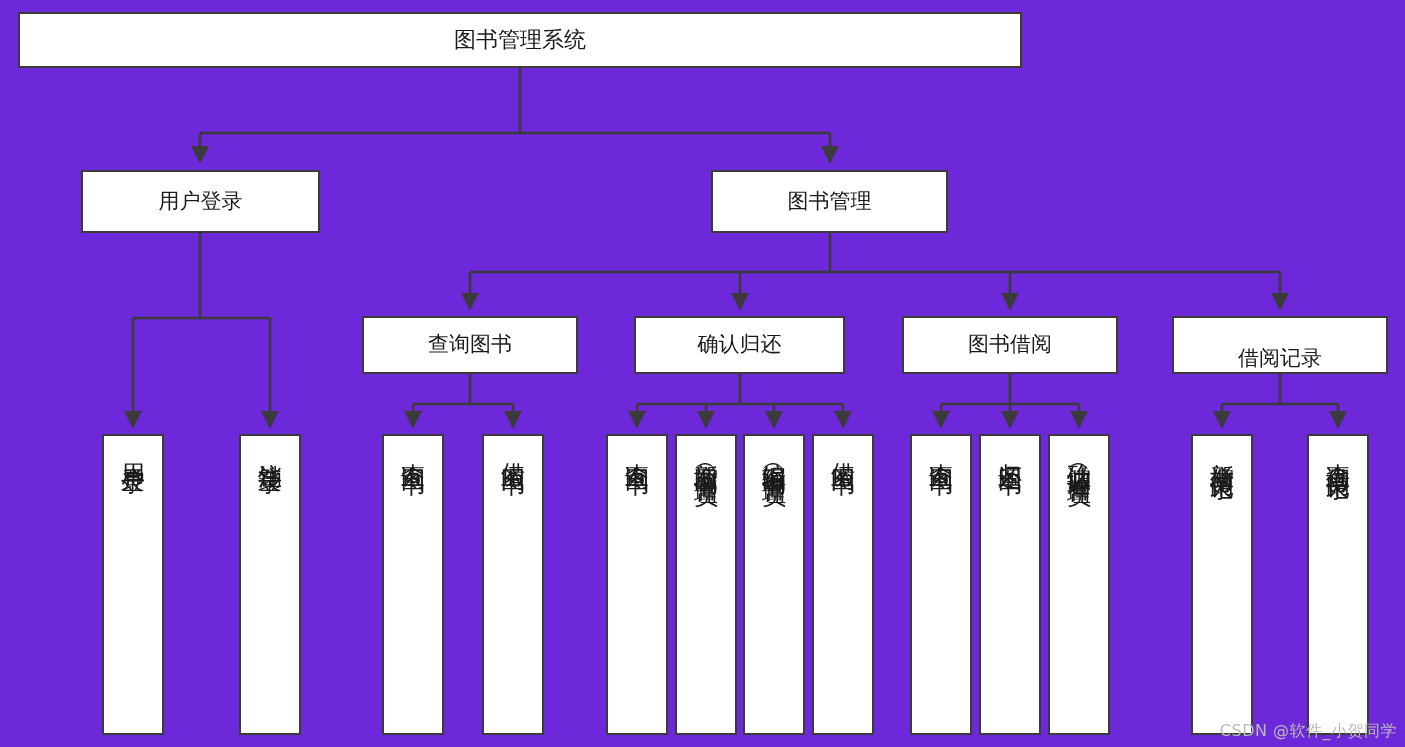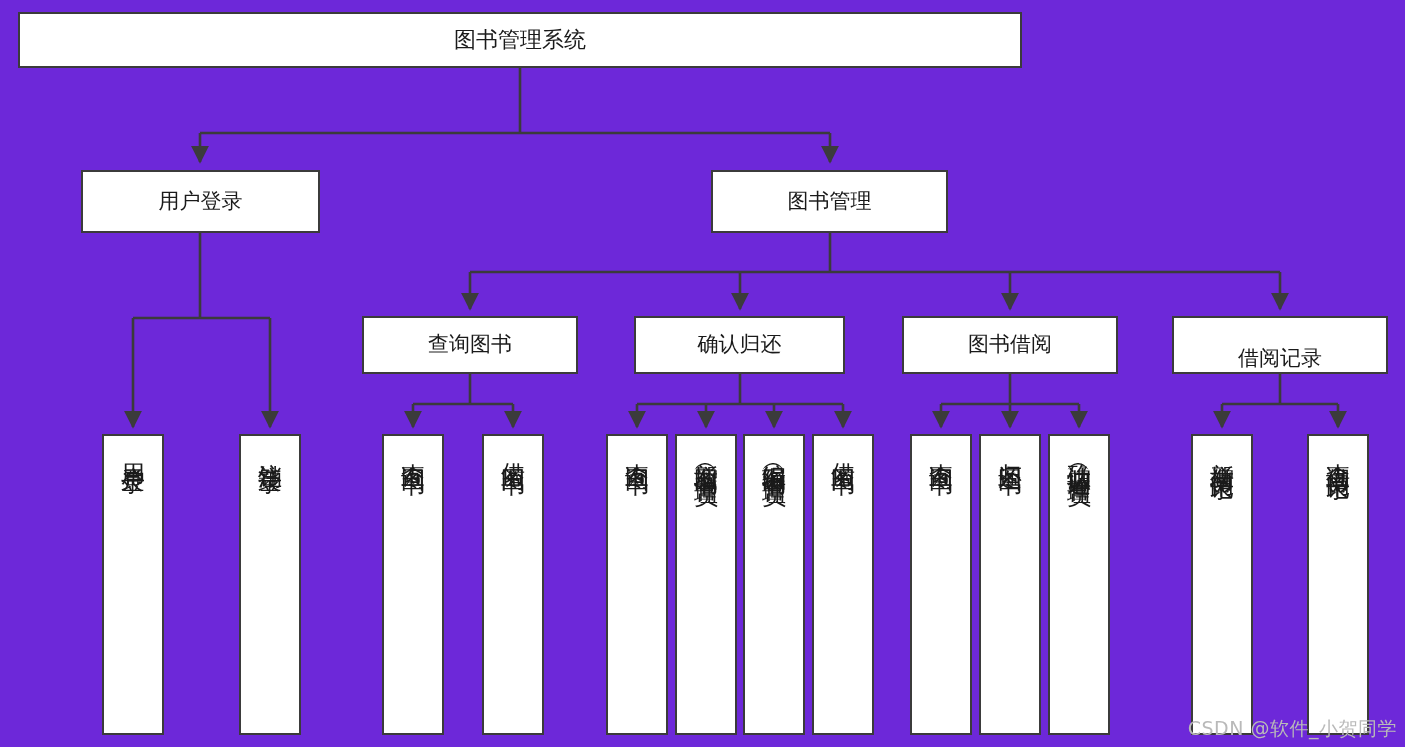--- a/index.html
+++ b/index.html
@@ -59,21 +59,21 @@
     text-orientation: upright;
     font-size: 24px;
     letter-spacing: 3px;
     line-height: 1;
     white-space: nowrap;
   }
   #watermark {
     position: absolute;
     right: 8px;
     bottom: 5px;
-    font-size: 19px;
+    font-size: 16px;
     color: #b9b9b9;
     letter-spacing: 0.5px;
     white-space: nowrap;
     font-family: "DejaVu Sans", "Liberation Sans", sans-serif;
   }
 </style>
 </head>
 <body>
 
 <div id="canvas">

